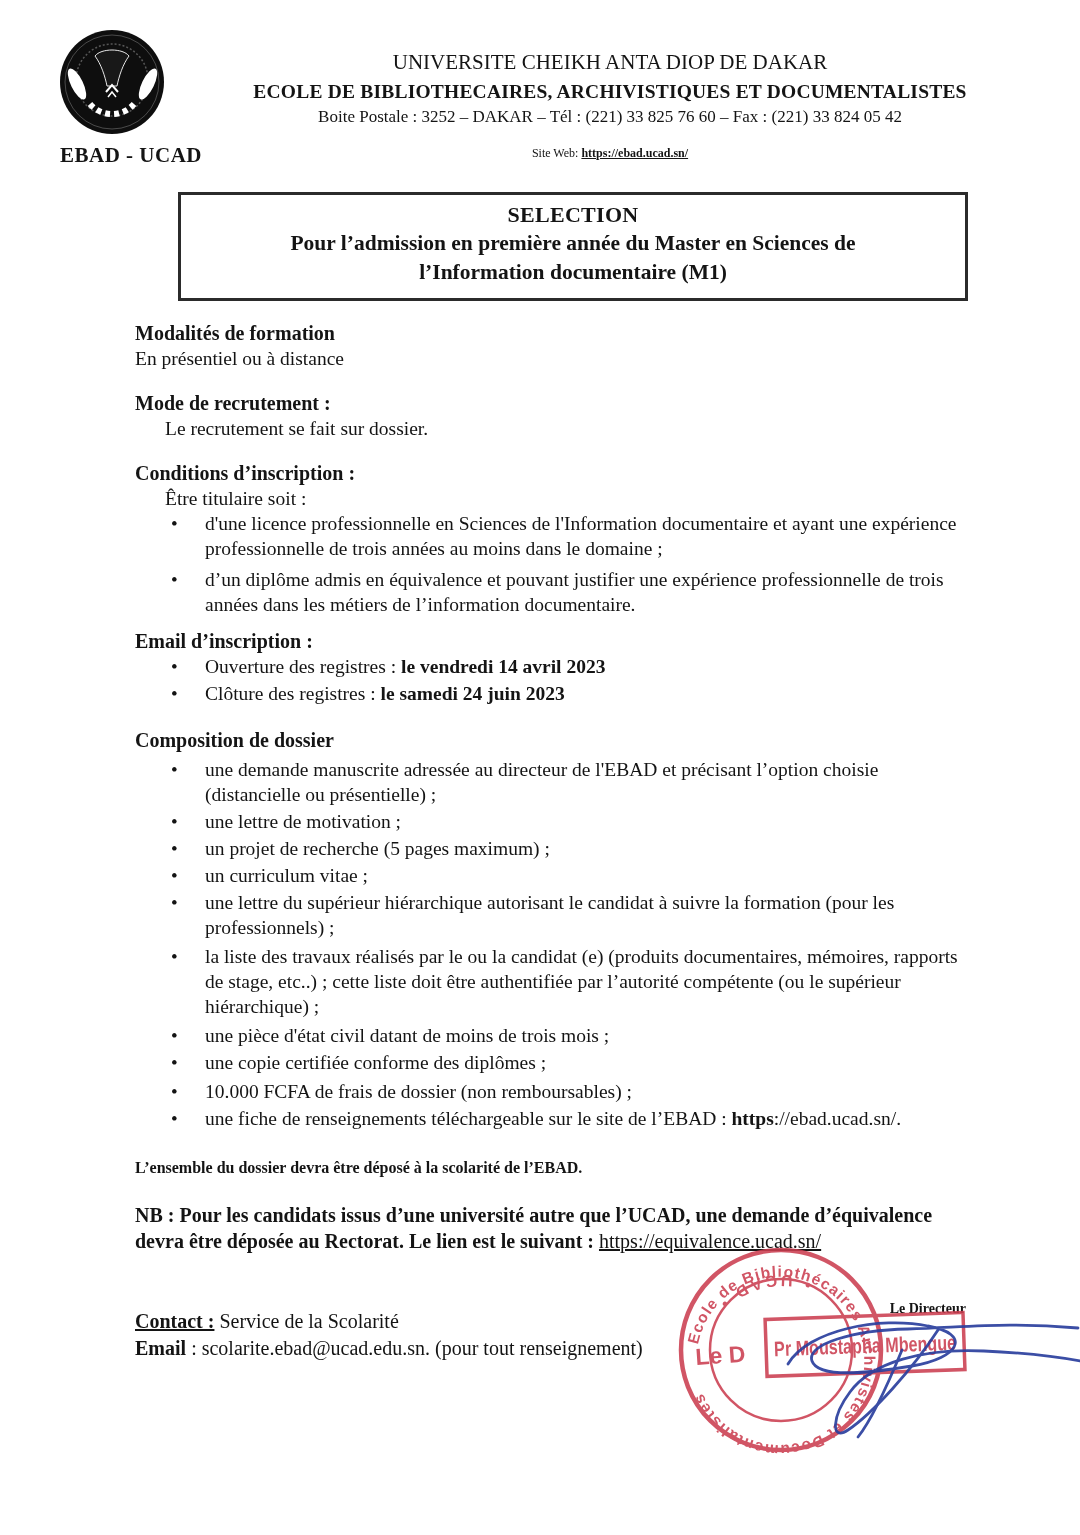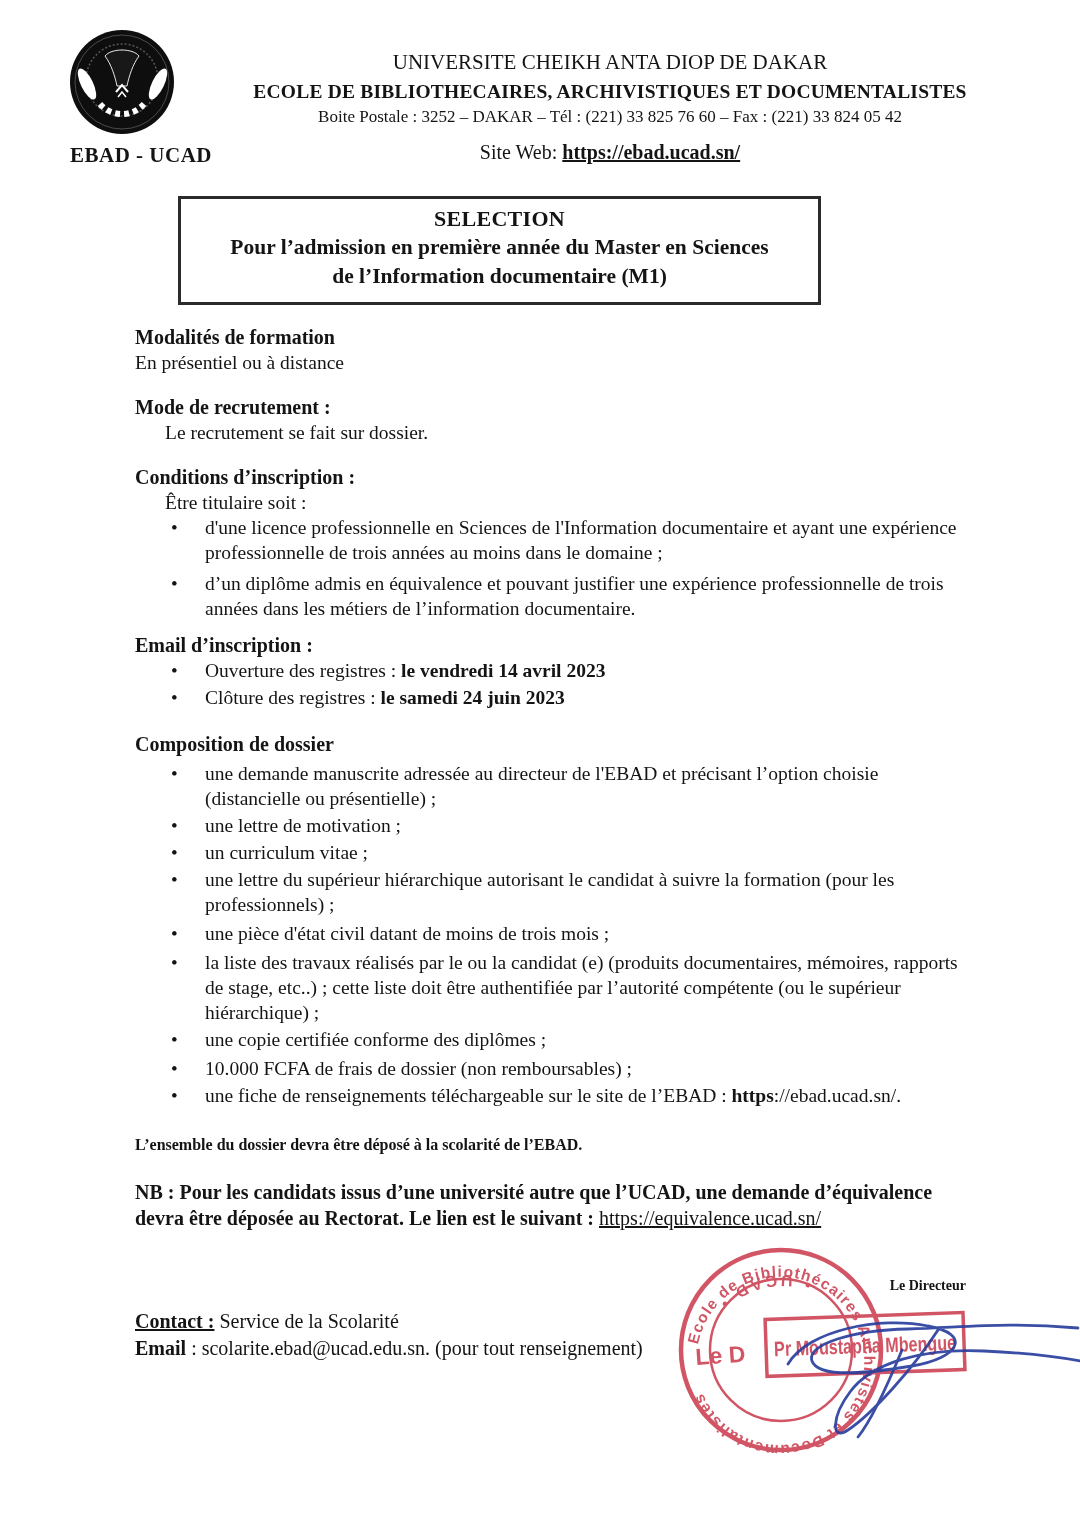--- a/index.html
+++ b/index.html
@@ -3,31 +3,31 @@
 <meta charset="utf-8">
 <style>
   html,body { margin:0; padding:0; background:#e8e8e8; }
   .page {
     position:relative; width:1080px; height:1535px; margin:0 auto;
     background:#ffffff; color:#141414; overflow:hidden;
     font-family:"Liberation Serif","DejaVu Serif",serif;
   }
   
   .header { position:relative; padding-top:50px; }
-  .logo-wrap { position:absolute; left:58px; top:24px; width:166px; text-align:center; }
+  .logo-wrap { position:absolute; left:48px; top:24px; width:166px; text-align:center; }
   .logo-caption { font-weight:bold; font-size:21px; letter-spacing:.5px; margin-top:1px; }
   .header-text { margin-left:205px; margin-right:65px; text-align:center; line-height:1.22; }
   .h-univ   { font-size:21px; }
   .h-school { font-size:19.5px; font-weight:bold; margin-top:4px; letter-spacing:.2px; }
   .h-addr   { font-size:17px; margin-top:4px; }
-  .h-site   { font-size:20px; margin-top:12px; }
+  .h-site   { font-size:12px; margin-top:18px; }
   .h-site .url { font-weight:bold; text-decoration:underline; color:inherit; }
   
   .title-box {
-    box-sizing:border-box; margin:31px 0 0 178px; width:643px;
+    box-sizing:border-box; margin:31px 0 0 178px; width:790px;
     border:3px solid #2b2b2b; text-align:center; padding:7px 48px 11px;
   }
   .tb1 { font-size:22px; font-weight:bold; letter-spacing:.3px; }
   .tb2 { font-size:21.5px; font-weight:bold; line-height:29px; margin-top:1px; }
   
   .content { margin:0 112px 0 135px; font-size:19.5px; line-height:25px; }
   .sec-h { font-weight:bold; font-size:20px; }
   p { margin:0; }
   .indent { padding-left:30px; }
   ul { list-style:none; margin:0; padding:0; }
@@ -105,24 +105,25 @@
     <div class="sec-h mt12">Email d’inscription :</div>
     <ul class="date-list">
       <li><span>Ouverture des registres : </span><b class="dt">le vendredi 14 avril 2023</b></li>
       <li><span>Clôture des registres : </span><b class="dt">le samedi 24 juin 2023</b></li>
     </ul>
 
     <div class="sec-h mt22">Composition de dossier</div>
     <ul class="comp-list">
       <li class="sp">une demande manuscrite adressée au directeur de l'EBAD et précisant l’option choisie (distancielle ou présentielle) ;</li>
       <li>une lettre de motivation ;</li>
+      <li>un projet de recherche (5 pages maximum) ;</li>
       <li>un curriculum vitae ;</li>
       <li>une lettre du supérieur hiérarchique autorisant le candidat à suivre la formation (pour les professionnels) ;</li>
+      <li class="sp">la liste des travaux réalisés par le ou la candidat (e) (produits documentaires, mémoires, rapports de stage, etc..) ; cette liste doit être authentifiée par l’autorité compétente (ou le supérieur hiérarchique) ;</li>
       <li class="sp">une pièce d'état civil datant de moins de trois mois ;</li>
-      <li class="sp">la liste des travaux réalisés par le ou la candidat (e) (produits documentaires, mémoires, rapports de stage, etc..) ; cette liste doit être authentifiée par l’autorité compétente (ou le supérieur hiérarchique) ;</li>
       <li>une copie certifiée conforme des diplômes ;</li>
       <li class="sp">10.000 FCFA de frais de dossier (non remboursables) ;</li>
       <li><span>une fiche de renseignements téléchargeable sur le site de l’EBAD : </span><b>https</b><span>://ebad.ucad.sn/.</span></li>
     </ul>
 
     <p class="deposit">L’ensemble du dossier devra être déposé à la scolarité de l’EBAD.</p>
 
     <p class="nb"><span>NB : Pour les candidats issus d’une université autre que l’UCAD, une demande d’équivalence devra être déposée au Rectorat. Le lien est le suivant : </span><a class="link">https://equivalence.ucad.sn/</a></p>
 
     <div class="director">Le Directeur</div>

